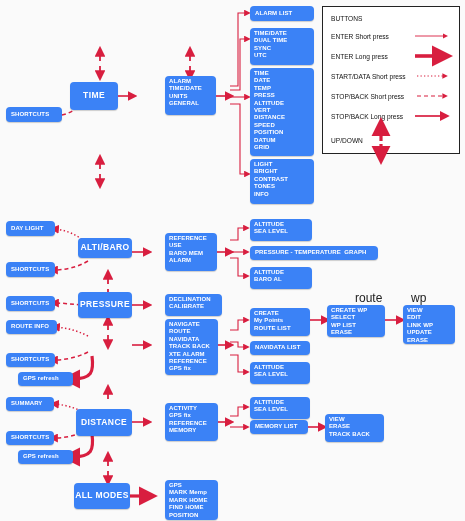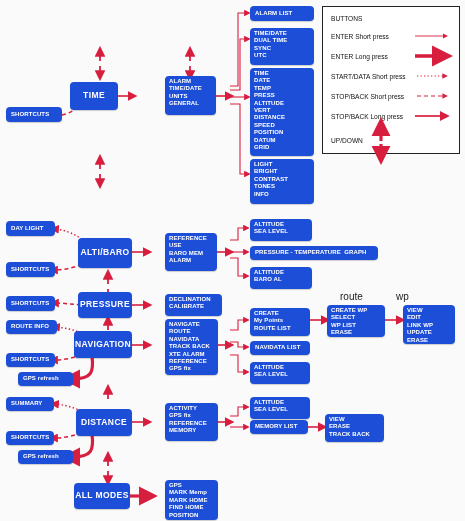--- a/index.html
+++ b/index.html
@@ -8,21 +8,21 @@
     background:#fafafa;
     font-family:"Liberation Sans",sans-serif;
     position:relative;
     overflow:hidden;
   }
   #stage{position:absolute;left:0;top:0;width:465px;height:521px;}
 
   
   .box{
     position:absolute;
-    background:#1d4ed8;
+    background:#3b82f6;
     color:#ffffff;
     border-radius:4px;
     box-sizing:border-box;
     padding:2px 4px;
     font-size:6px;
     font-weight:bold;
     line-height:7.4px;
     letter-spacing:.1px;
     white-space:pre;
     box-shadow:0 1px 1px rgba(0,0,0,.18);
@@ -43,21 +43,21 @@
     position:absolute;
     background:#ffffff;
     border:1.6px solid #222;
     box-sizing:border-box;
   }
   .lg-row{position:absolute;font-size:6.6px;color:#111;font-weight:normal;white-space:pre;}
   .lg-title{font-size:6.6px;color:#111;}
 
   
   svg.wires{position:absolute;left:0;top:0;width:465px;height:521px;overflow:visible;}
-  .sect-title{position:absolute;font-size:10px;color:#222;font-weight:normal;}
+  .sect-title{position:absolute;font-size:12px;color:#222;font-weight:normal;margin-left:15px;}
 </style>
 </head>
 <body>
 
 <div id="stage">
 
   <svg class="wires" viewBox="0 0 465 521">
     <defs>
       <marker id="ah" markerWidth="5" markerHeight="5" refX="2.2" refY="2.5" orient="auto">
         <path d="M0,0 L5,2.5 L0,5 Z" fill="#d81e3f"></path>
@@ -178,40 +178,39 @@
 DATUM
 GRID</div>
   <div class="box" style="left:250px;top:159px;width:64px;height:45px;">LIGHT
 BRIGHT
 CONTRAST
 TONES
 INFO</div>
 
   <div class="box single" style="left:6px;top:221px;width:49px;height:15px;">DAY LIGHT</div>
   <div class="box single" style="left:6px;top:262px;width:49px;height:15px;">SHORTCUTS</div>
-  <div class="box center" style="left:78px;top:238px;width:54px;height:30px;">ALTI/BARO</div>
+  <div class="box center" style="left:78px;top:238px;width:54px;height:20px;">ALTI/BARO</div>
   <div class="box" style="left:165px;top:233px;width:52px;height:38px;">REFERENCE
 USE
 BARO MEM
 ALARM</div>
   <div class="box" style="left:250px;top:219px;width:62px;height:22px;">ALTITUDE
 SEA LEVEL</div>
   <div class="box single" style="left:250px;top:246px;width:128px;height:14px;">PRESSURE - TEMPERATURE  GRAPH</div>
   <div class="box" style="left:250px;top:267px;width:62px;height:22px;">ALTITUDE
 BARO AL</div>
 
   <div class="box single" style="left:6px;top:296px;width:49px;height:15px;">SHORTCUTS</div>
   <div class="box center" style="left:78px;top:292px;width:54px;height:26px;">PRESSURE</div>
   <div class="box" style="left:165px;top:294px;width:57px;height:22px;">DECLINATION
 CALIBRATE</div>
 
   <div class="box single" style="left:6px;top:320px;width:51px;height:14px;">ROUTE INFO</div>
   <div class="box single" style="left:6px;top:353px;width:49px;height:14px;">SHORTCUTS</div>
   <div class="box single" style="left:18px;top:372px;width:55px;height:14px;">GPS refresh</div>
-  <div class="box center" style="left:74px;top:331px;width:58px;height:27px;">NAVIGATION</div>
   <div class="box" style="left:165px;top:319px;width:53px;height:56px;">NAVIGATE
 ROUTE
 NAVIDATA
 TRACK BACK
 XTE ALARM
 REFERENCE
 GPS fix</div>
   <div class="box" style="left:250px;top:308px;width:60px;height:28px;">CREATE
 My Points
 ROUTE LIST</div>

